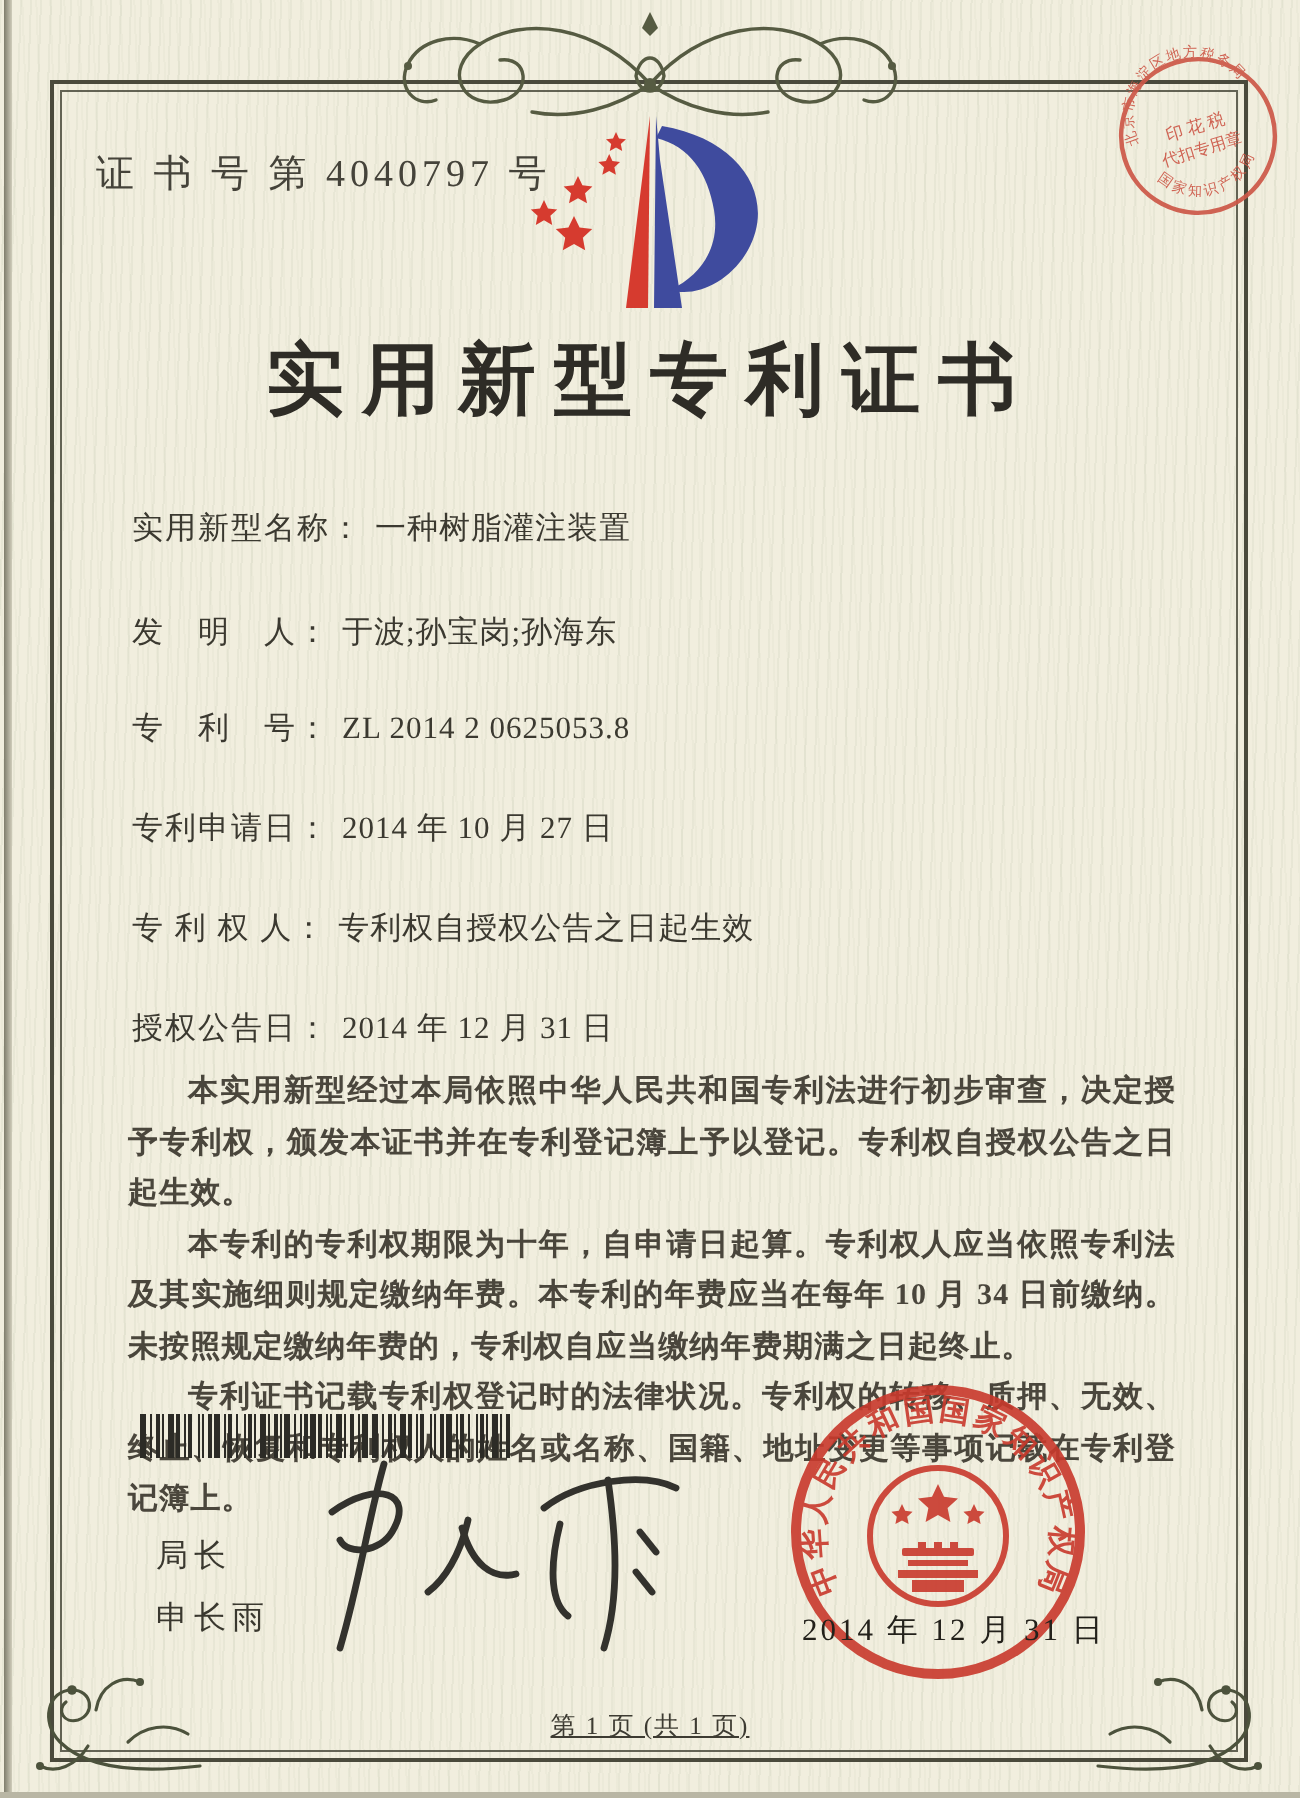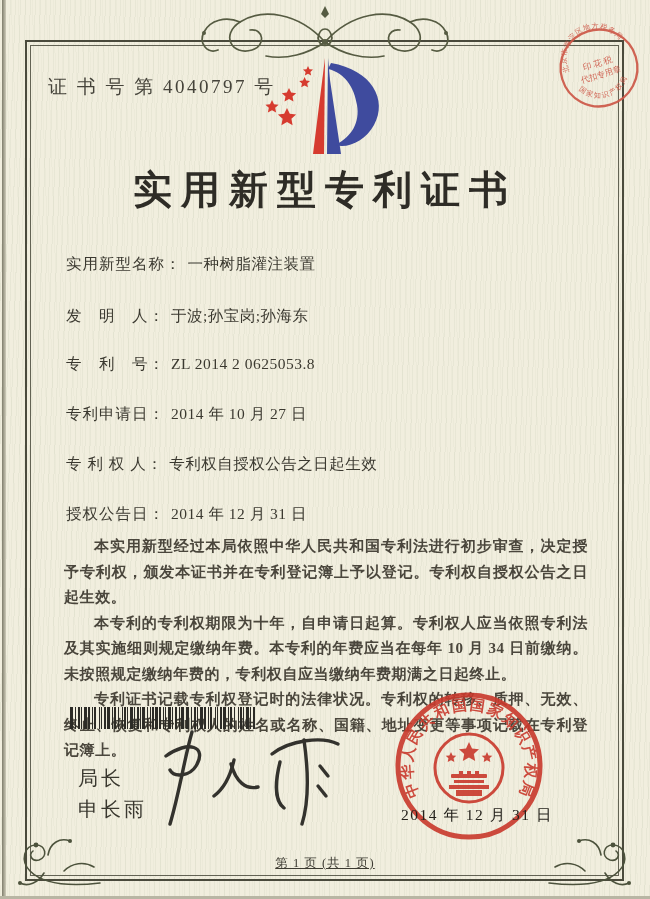--- a/index.html
+++ b/index.html
@@ -43,21 +43,21 @@
   .field-row .lbl{letter-spacing:1px;}
   .field-row .val{margin-left:6px;text-align:right;}
   .r0{top:0px;} .r1{top:52px;} .r2{top:100px;} .r3{top:150px;} .r4{top:200px;} .r5{top:250px;}
 
   .body-text{position:absolute;left:64px;top:534px;width:524px;z-index:3;font-weight:bold;}
   .body-text p{margin:0;text-indent:2em;font-size:15px;line-height:25.5px;
     color:#4a463c;letter-spacing:.6px;text-align:justify;}
 
   .barcode{position:absolute;left:70px;top:707px;z-index:3;}
 
-  .director{position:absolute;left:78px;top:763px;z-index:3;font-size:20px;color:#3a382f;
+  .director{position:absolute;left:78px;top:763px;z-index:3;font-size:16px;color:#3a382f;
     line-height:31px;letter-spacing:3px;}
   .signature{position:absolute;left:130px;top:726px;z-index:4;}
 
   .seal{position:absolute;left:393px;top:690px;z-index:3;}
   .seal-date{position:absolute;left:401px;top:805px;z-index:5;font-size:15.5px;
     color:#23211b;letter-spacing:1.5px;white-space:nowrap;}
 
   .tax-stamp{position:absolute;left:551px;top:20px;z-index:4;transform:rotate(-17deg);opacity:.92;}
 
   .footer{position:absolute;left:0;right:0;top:855px;text-align:center;z-index:3;

